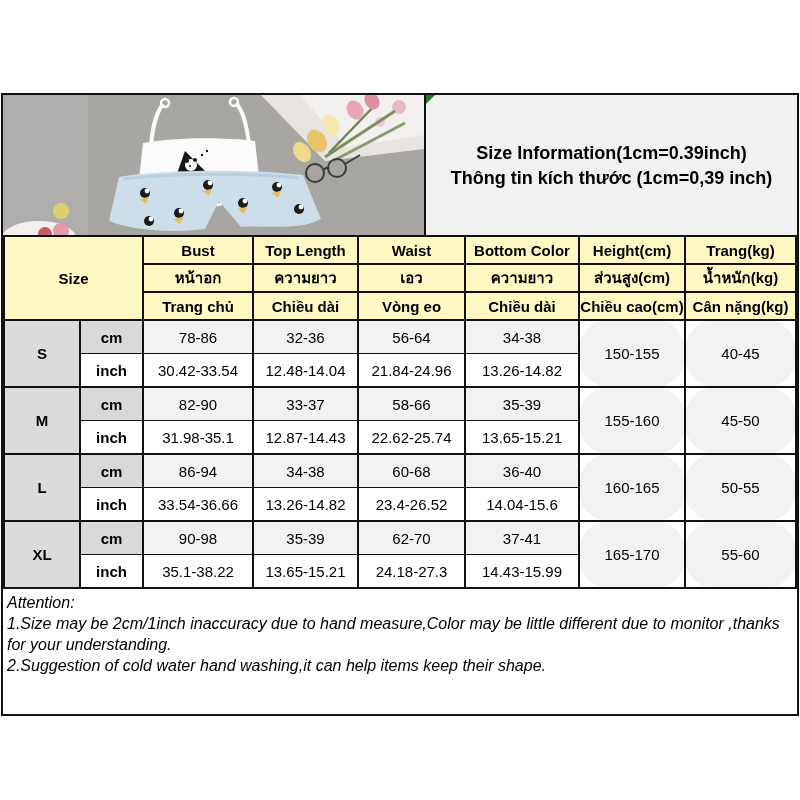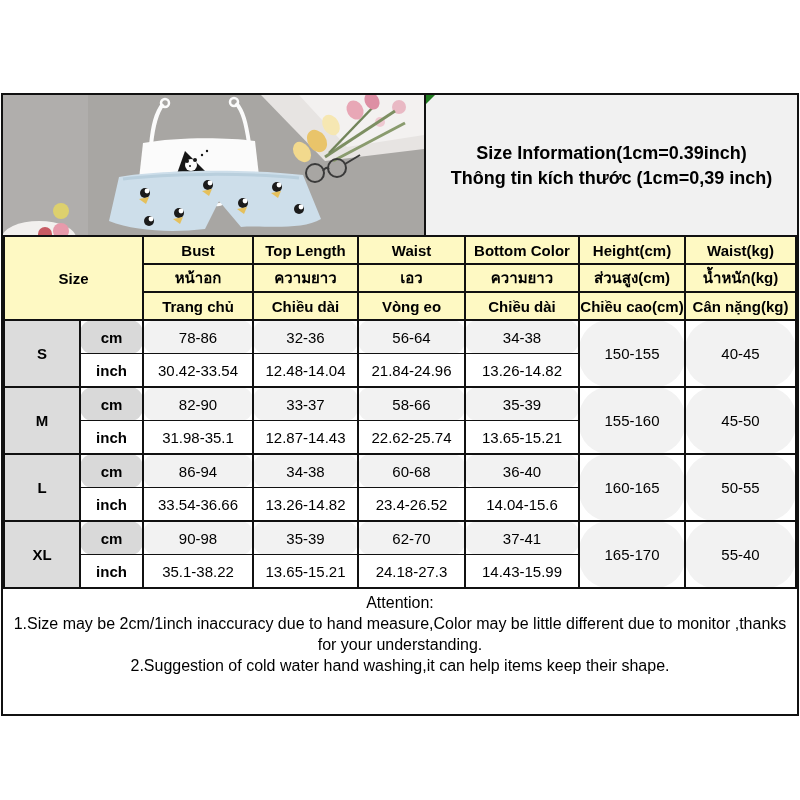--- a/index.html
+++ b/index.html
@@ -21,26 +21,26 @@
   .size-head{font-size:29px;font-weight:bold;background:#d9d9d9;margin-top:48px;}
   .size-table tr.r-cm td, .size-table tr.r-inch td{height:32px;}
   .c-size{background:#dcdcdc;font-weight:bold;font-size:17px;}
   .c-unit{font-weight:bold;}
   .u-cm{background:#d9d9d9;}
   .u-inch{background:#ffffff;}
   .v-cm{background:#f2f2f2;}
   .v-inch{background:#ffffff;}
   .c-merge{background:#f2f2f2;border-radius:30px;}
   
-  .size-table tr.r-cm td.thin-b{border-bottom-width:1px;border-radius:13px;}
+  .size-table tr.r-cm td.thin-b{border-bottom-width:1px;}
   .size-table tr.r-inch td.thin-t{border-top-width:1px;}
 
   
   .attention{height:125px;background:#fff;padding:3px 4px 0 4px;box-sizing:border-box;}
-  .attention div{font-size:16px;line-height:21px;text-align:center;}
+  .attention div{font-size:16px;line-height:21px;text-align:left;font-style:italic;}
 </style>
 </head>
 <body>
 
 <div class="sheet">
 
   <div class="top-row">
     <div class="photo-wrap">
       <svg width="421" height="140" viewBox="0 0 421 140">
         <rect width="421" height="140" fill="#a8a6a3"></rect>
@@ -134,21 +134,21 @@
         <col>
     </colgroup>
     <thead>
       <tr class="hdr">
         <td class="size-head" colspan="2" rowspan="3">Size</td>
         <td>Bust</td>
         <td>Top Length</td>
         <td>Waist</td>
         <td>Bottom Color</td>
         <td>Height(cm)</td>
-        <td>Waist(kg)</td>
+        <td>Trang(kg)</td>
       </tr>
       <tr class="hdr">
         <td>หน้าอก</td>
         <td>ความยาว</td>
         <td>เอว</td>
         <td>ความยาว</td>
         <td>ส่วนสูง(cm)</td>
         <td>น้ำหนัก(kg)</td>
       </tr>
       <tr class="hdr">
@@ -213,21 +213,21 @@
           <td class="v-inch thin-t">14.04-15.6</td>
         </tr>
         <tr class="r-cm">
           <td class="c-size" rowspan="2">XL</td>
           <td class="c-unit u-cm thin-b">cm</td>
           <td class="v-cm thin-b">90-98</td>
           <td class="v-cm thin-b">35-39</td>
           <td class="v-cm thin-b">62-70</td>
           <td class="v-cm thin-b">37-41</td>
           <td class="c-merge" rowspan="2">165-170</td>
-          <td class="c-merge" rowspan="2">55-40</td>
+          <td class="c-merge" rowspan="2">55-60</td>
         </tr>
         <tr class="r-inch">
           <td class="c-unit u-inch thin-t">inch</td>
           <td class="v-inch thin-t">35.1-38.22</td>
           <td class="v-inch thin-t">13.65-15.21</td>
           <td class="v-inch thin-t">24.18-27.3</td>
           <td class="v-inch thin-t">14.43-15.99</td>
         </tr>
       </tbody>
   </table>

